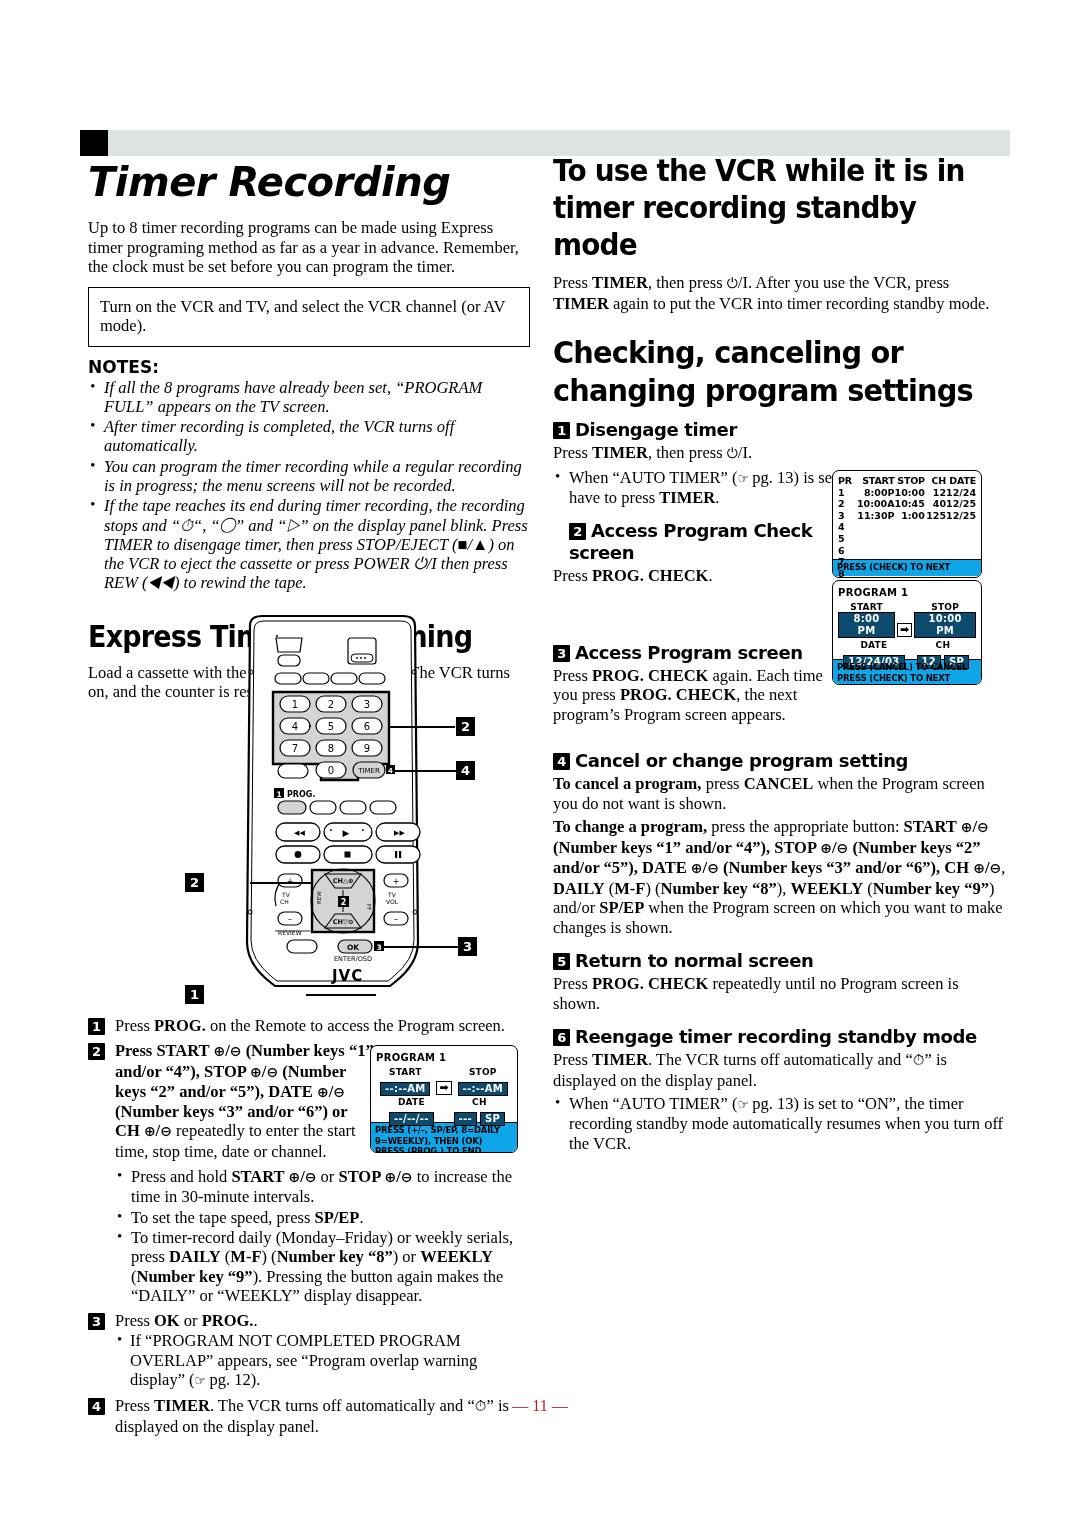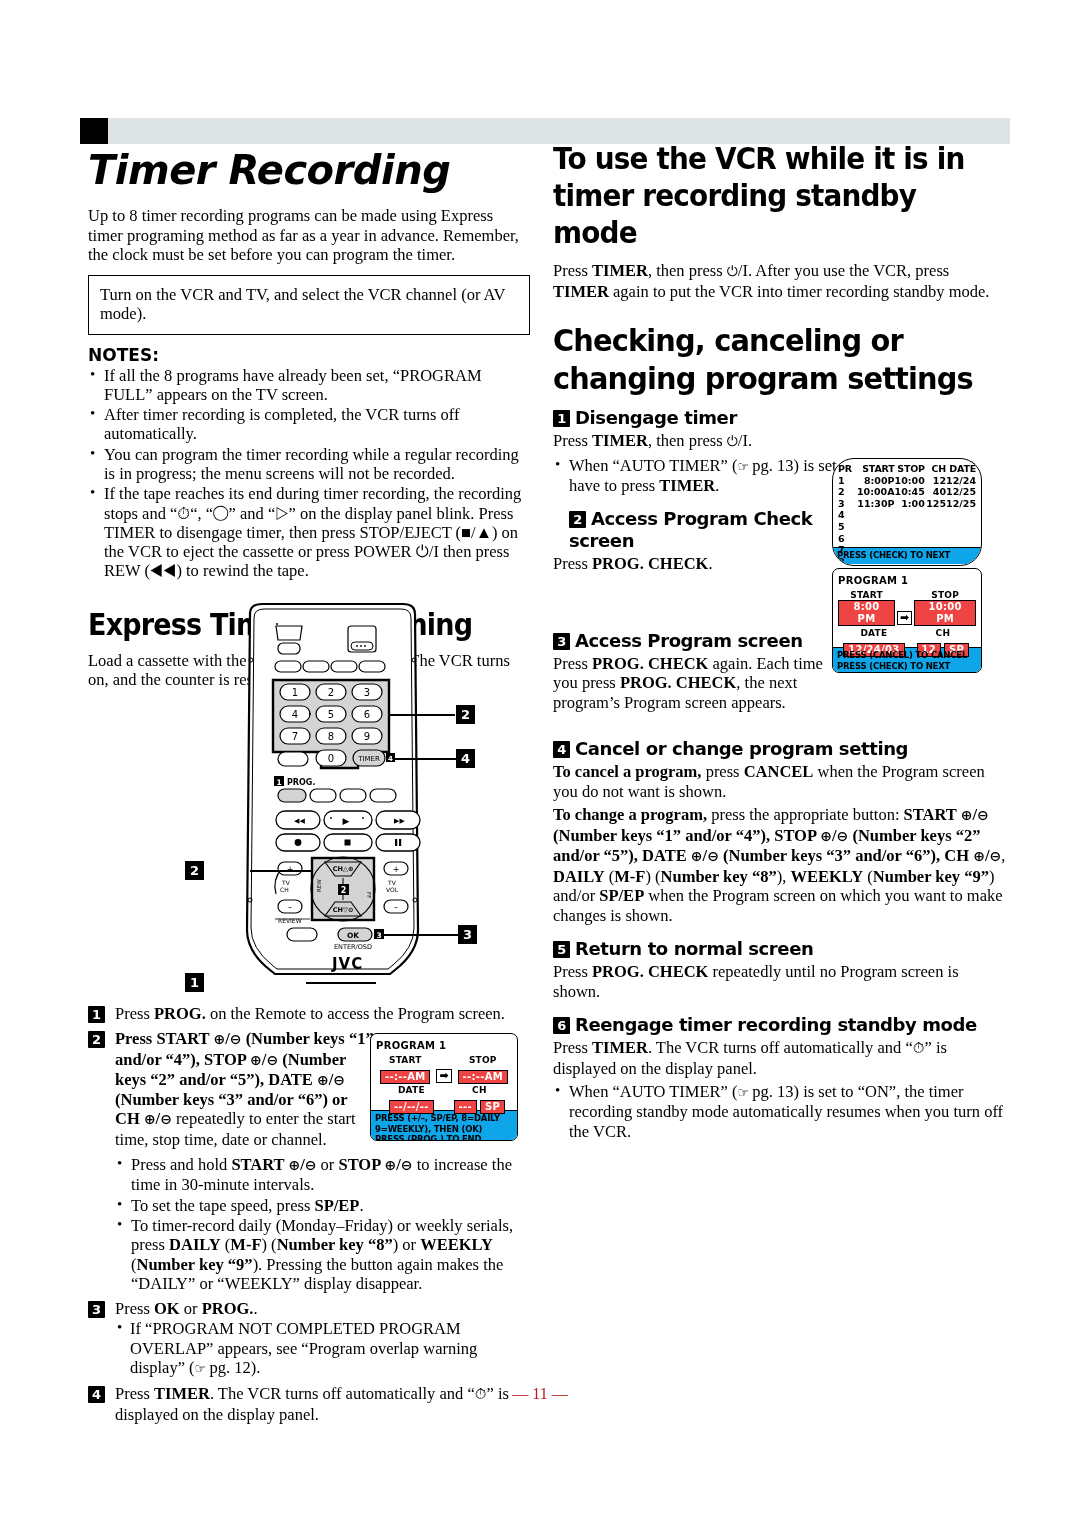--- a/index.html
+++ b/index.html
@@ -5,21 +5,21 @@
   * { box-sizing: border-box; }
   html, body { margin:0; padding:0; }
   body {
     width:1080px; height:1528px;
     background:#ffffff;
     font-family:"Liberation Serif", serif;
     color:#000;
     position:relative;
     overflow:hidden;
   }
-  .page { position:absolute; left:0; top:0; width:1080px; height:1136px; }
+  .page { position:absolute; left:0; top:12px; width:1080px; height:1136px; }
 
   
   .headbar {
     position:absolute; left:80px; top:118px; width:930px; height:26px;
     background:#dde2e2;
   }
   .headbar-sq {
     position:absolute; left:0; top:0; width:28px; height:26px; background:#000;
   }
 
@@ -65,21 +65,21 @@
     font-size:17px; margin:2px 0 1px 0;
   }
   ul.bul { list-style:none; margin:0 0 0 0; padding:0; }
   ul.bul > li {
     position:relative; padding-left:16px;
     font-size:16.5px; line-height:19.3px; margin-bottom:1px;
   }
   ul.bul > li:before {
     content:"\2022"; position:absolute; left:2px; top:-1px; font-size:15px;
   }
-  ul.bul.italic > li { }
+  ul.bul.italic > li { font-style:italic; }
 
   
   .numbox {
     display:inline-block; background:#000; color:#fff;
     font-family:"DejaVu Sans", sans-serif; font-weight:bold;
     font-size:13px; line-height:17px; width:17px; height:17px;
     text-align:center; vertical-align:1px; margin-right:5px;
     border-radius:1px;
   }
 
@@ -105,39 +105,39 @@
     font-family:"DejaVu Sans", sans-serif;
     overflow:hidden;
   }
   .osd-body { padding:4px 5px 2px 5px; }
   .osd-foot {
     background:#0ea5e9; border-top:1.6px solid #000;
     font-weight:bold; font-size:8.5px; line-height:10.5px;
     padding:2px 4px 3px 4px; letter-spacing:-0.2px;
   }
   
-  .pcheck { position:absolute; left:832px; top:458px; width:150px; height:108px;border-radius:22px; }
+  .pcheck { position:absolute; left:832px; top:458px; width:150px; height:108px; }
   table.pt { width:100%; border-collapse:collapse; font-size:9.5px; font-weight:bold; }
   table.pt th, table.pt td { padding:0 0 0 0; line-height:11.6px; }
   table.pt th { text-align:left; letter-spacing:-0.2px;}
   table.pt th.r, table.pt td.r { text-align:right; }
 
   
   .pscreen-r { position:absolute; left:832px; top:568px; width:150px; height:105px; }
   .pscreen-l { position:absolute; left:370px; top:1033px; width:148px; height:108px; }
 
   .osd-title {
     text-align:left; font-weight:bold; font-size:10px; letter-spacing:0.3px;
     margin:2px 0 4px 0;
   }
   .fldrow { display:flex; justify-content:space-around; align-items:flex-end; }
   .fldcol { text-align:center; }
   .fldlab { font-weight:bold; font-size:9px; line-height:10px; letter-spacing:0.2px;}
   .fldval {
-    background:#ef4444; color:#fff; font-weight:bold; font-size:10px;
+    background:#0c4a6e; color:#fff; font-weight:bold; font-size:10px;
     line-height:12px; padding:0 4px; display:inline-block; letter-spacing:0.3px;
     border:1px solid #000;
   }
   .fldval.sp { margin-left:3px; }
   .arrowbox {
     display:inline-block; font-size:11px; font-weight:bold; line-height:12px;
     border:1.2px solid #000; padding:0 2px; margin:0 2px; vertical-align:-1px;
   }
 
   

